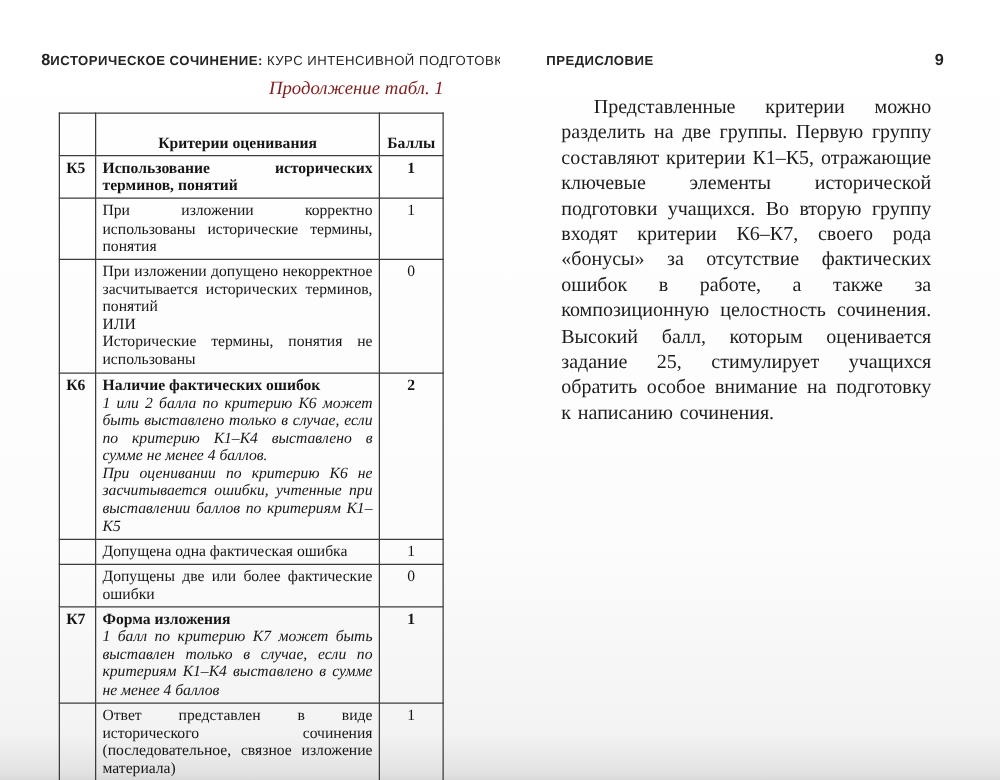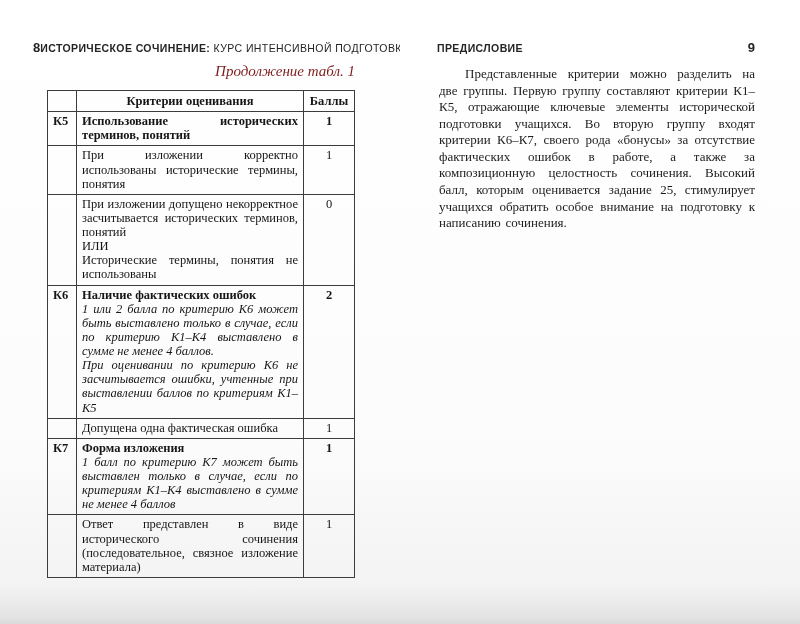--- a/index.html
+++ b/index.html
@@ -57,42 +57,42 @@
     line-height: 1.13;
     color: #161616;
   }
   .criteria-table th, .criteria-table td {
     border: 1px solid #3c3c3c;
     padding: 2px 5px 3px 5px;
     vertical-align: top;
   }
   .criteria-table th {
     font-weight: 700;
-    padding-top: 3px; padding-bottom: 3px; border-radius: 10px;
+    padding-top: 16px; padding-bottom: 3px; border-radius: 10px;
   }
   .k-cell {
     width: 18px;
     text-align: left;
     font-weight: 700;
     padding-left: 2px; padding-right: 2px;
   }
   .pts-col { width: 40px; }
   .pts-cell { width: 40px; text-align: center; }
   .pts-cell.head, .pts-cell.total { font-weight: 700; }
   .crit-main { text-align: justify; white-space: pre-line; }
   .head .crit-main { font-weight: 700; }
   .crit-note { font-style: italic; text-align: justify; white-space: pre-line; }
   
   .preface-body {
     position: absolute;
     top: 64px; left: 37px; right: 43px;
   }
   .body-par {
-    margin: 2px;
-    font-size: 13px;
+    margin: 12px;
+    font-size: 16px;
     line-height: 1.275;
     text-align: justify;
     text-indent: 26px;
     word-spacing: 1.5px;
     color: #1c1c1c;
   }
 </style>
 </head>
 <body>
 
@@ -152,20 +152,27 @@
             <td class="pts-cell head">2</td>
           </tr>
           <tr>
             <td class="k-cell"></td>
             <td class="crit-cell normal">
               <div class="crit-main">Допущена одна фактическая ошибка</div>
             </td>
             <td class="pts-cell normal">1</td>
           </tr>
           <tr>
+            <td class="k-cell"></td>
+            <td class="crit-cell normal">
+              <div class="crit-main">Допущены две или более фактические ошибки</div>
+            </td>
+            <td class="pts-cell normal">0</td>
+          </tr>
+          <tr>
             <td class="k-cell">К7</td>
             <td class="crit-cell head">
               <div class="crit-main">Форма изложения</div>
               <div class="crit-note">1 балл по критерию К7 может быть выставлен только в случае, если по критериям К1–К4 выставлено в сумме не менее 4 баллов</div>
             </td>
             <td class="pts-cell head">1</td>
           </tr>
           <tr>
             <td class="k-cell"></td>
             <td class="crit-cell normal">

